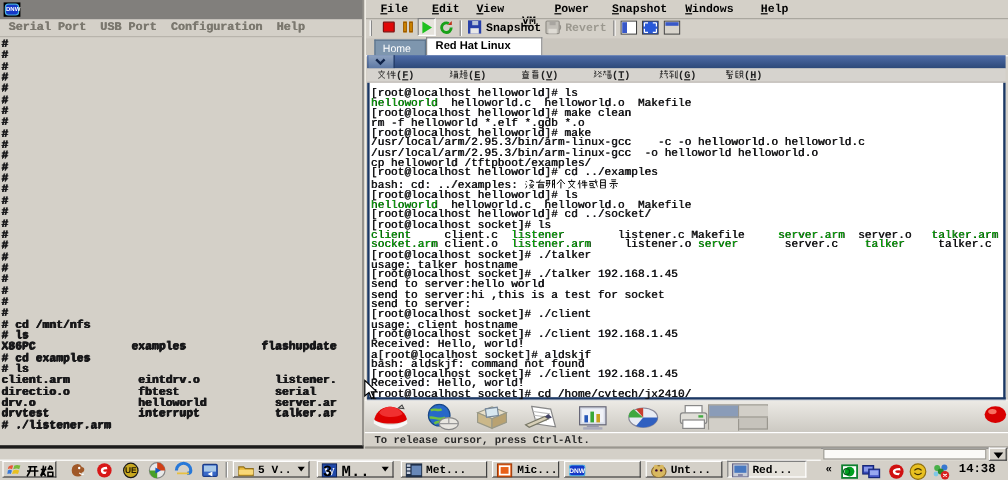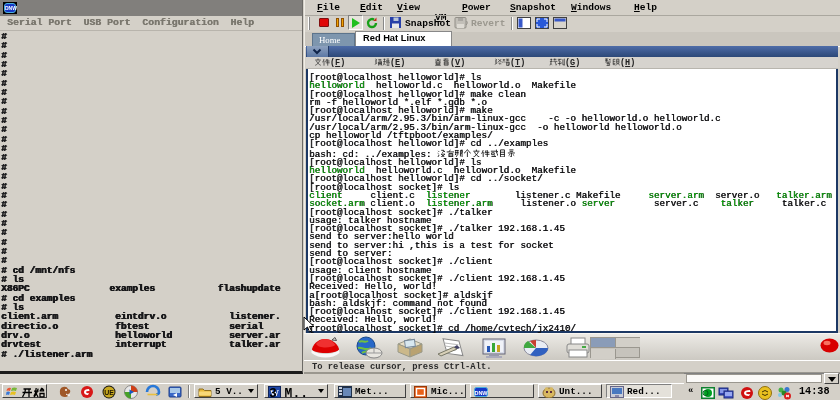--- a/index.html
+++ b/index.html
@@ -94,21 +94,21 @@
     </svg>
     <svg class="abs" style="left:230px;top:17px" width="14" height="12" viewBox="0 0 14 12">
       <rect x="0.5" y="0.5" width="13" height="11" fill="#2858d8" stroke="#404040"></rect>
       <path d="M2 2l3 0M2 2l0 3M12 2l-3 0M12 2l0 3M2 10l3 0M2 10l0-3M12 10l-3 0M12 10l0-3" stroke="#fff" fill="none"></path>
     </svg>
     <svg class="abs" style="left:248px;top:17px" width="14" height="12" viewBox="0 0 14 12">
       <rect x="0.5" y="0.5" width="13" height="11" fill="#d8d4cc" stroke="#404040"></rect>
       <rect x="1.5" y="1.5" width="11" height="3" fill="#3858c8"></rect>
     </svg>
     <div class="abs" style="left:0;top:32px;width:100%;height:15px;background:#cac6be;border-bottom:1px solid #fff"></div>
-    <div class="abs" style="left:7px;top:33px;width:43px;height:13px;background:#7e96ae;border:1px solid #5c748c;border-bottom:0;color:#fff;font-size:8.8px;font-family:Liberation Serif, serif;padding:1px 0 16px 6px">Home</div>
+    <div class="abs" style="left:7px;top:33px;width:43px;height:13px;background:#7e96ae;border:1px solid #5c748c;border-bottom:0;color:#fff;font-size:8.8px;font-family:Liberation Sans, sans-serif;padding:1px 0 16px 6px">Home</div>
     <div class="abs" style="left:50px;top:31px;width:97px;height:15px;background:#fff;border:1px solid #888;border-bottom:0;color:#000;font-size:9.3px;font-weight:bold;font-family:'Liberation Sans';padding:1px 0 0 7px">Red Hat Linux</div>
   </div>
 <div class="abs" style="left:306px;top:46px;width:532px;height:11px;background:linear-gradient(#4e6ca8,#2c4878)">
     <div class="abs" style="left:1px;top:0px;width:22px;height:11px;background:linear-gradient(#8ea2c0,#5c78a4);border-right:1px solid #243c66">
       <svg width="10" height="7" viewBox="0 0 10 7" style="position:absolute;left:5px;top:2px">
         <path d="M1.5 1.5 5 5 8.5 1.5" fill="none" stroke="#10244a" stroke-width="2"></path>
       </svg>
     </div>
   </div>
 <div class="abs" style="left:306px;top:57px;width:532px;height:12px;background:#d6d3ce;border-bottom:1px solid #b8b5ae">

